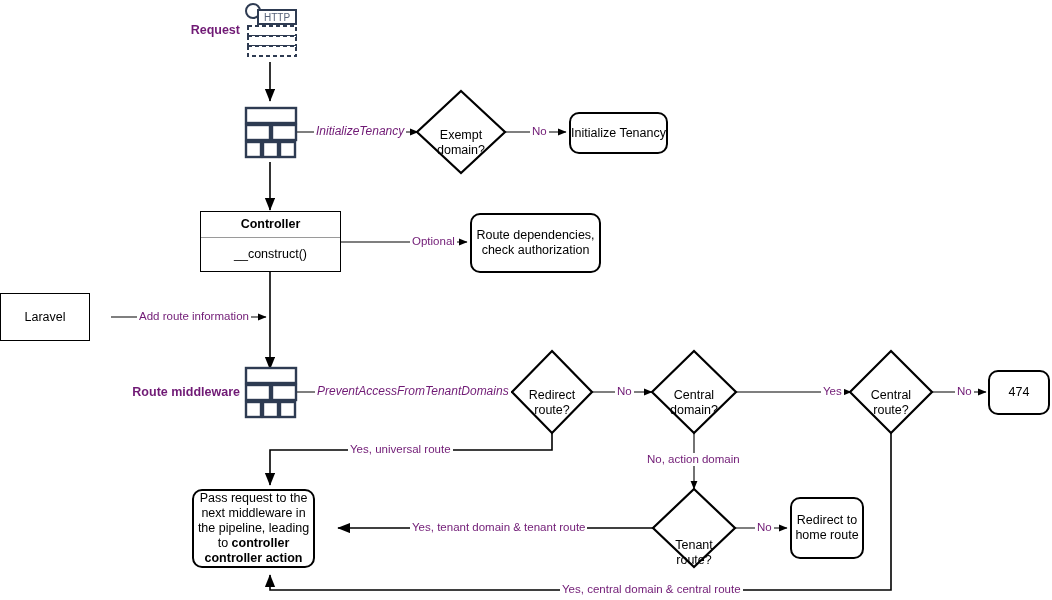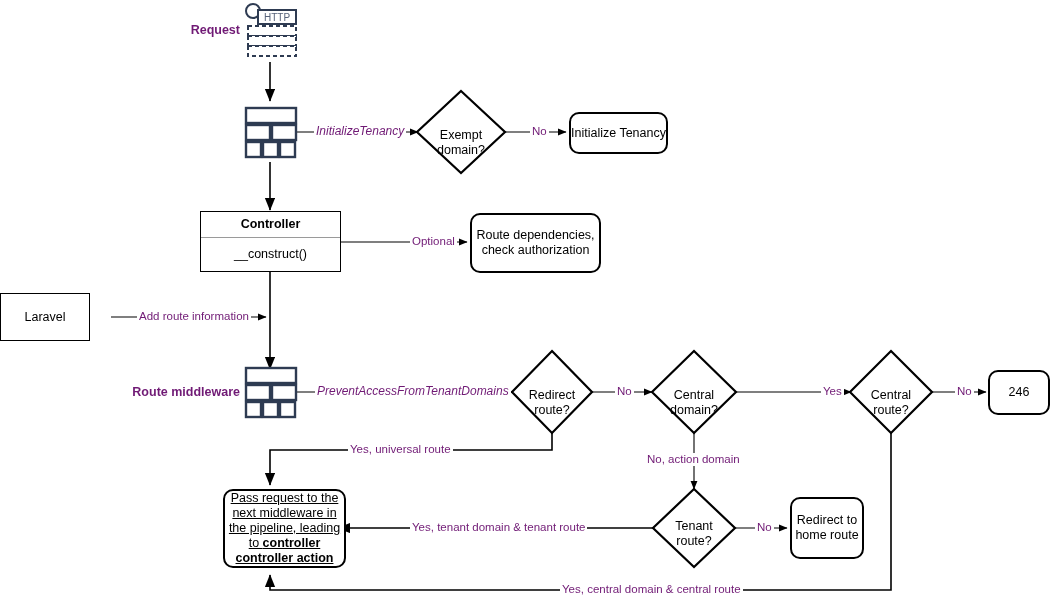--- a/index.html
+++ b/index.html
@@ -208,31 +208,31 @@
       <div>Route dependencies,</div>
       <div>check authorization</div>
     </div>
   </div>
 
   <div class="node rect-sharp" style="left:0px; top:293px; width:90px; height:48px;">
     <span>Laravel</span>
   </div>
 
   <div class="node rect-round" style="left:988px; top:370px; width:62px; height:45px;">
-    <span>246</span>
+    <span>474</span>
   </div>
 
   <div class="node rect-round" style="left:790px; top:497px; width:74px; height:62px;">
     <div>
       <div>Redirect to</div>
       <div>home route</div>
     </div>
   </div>
 
-  <div class="node rect-round" style="left:223px; top:489px; width:123px; height:79px;text-decoration:underline;">
+  <div class="node rect-round" style="left:192px; top:489px; width:123px; height:79px;">
     <div>
       <div>Pass request to the</div>
       <div>next middleware in</div>
       <div>the pipeline, leading</div>
       <div><span>to </span><b class="strong">controller</b></div>
       <div><b class="strong">controller action</b></div>
     </div>
   </div>
 
   <div class="diamond-text" style="left:411px; top:117px; width:100px;">
@@ -248,21 +248,21 @@
   <div class="diamond-text" style="left:644px; top:377px; width:100px;">
     <div>Central</div>
     <div>domain?</div>
   </div>
 
   <div class="diamond-text" style="left:841px; top:377px; width:100px;">
     <div>Central</div>
     <div>route?</div>
   </div>
 
-  <div class="diamond-text" style="left:644px; top:508px; width:100px;">
+  <div class="diamond-text" style="left:644px; top:527px; width:100px;">
     <div>Tenant</div>
     <div>route?</div>
   </div>
 
   <div class="edge-label italic" style="left:314px; top:125px;">InitializeTenancy</div>
 
   <div class="edge-label" style="left:530px; top:125px;">No</div>
 
   <div class="edge-label" style="left:382px; top:235px;margin-left:28px;">Optional</div>
 

